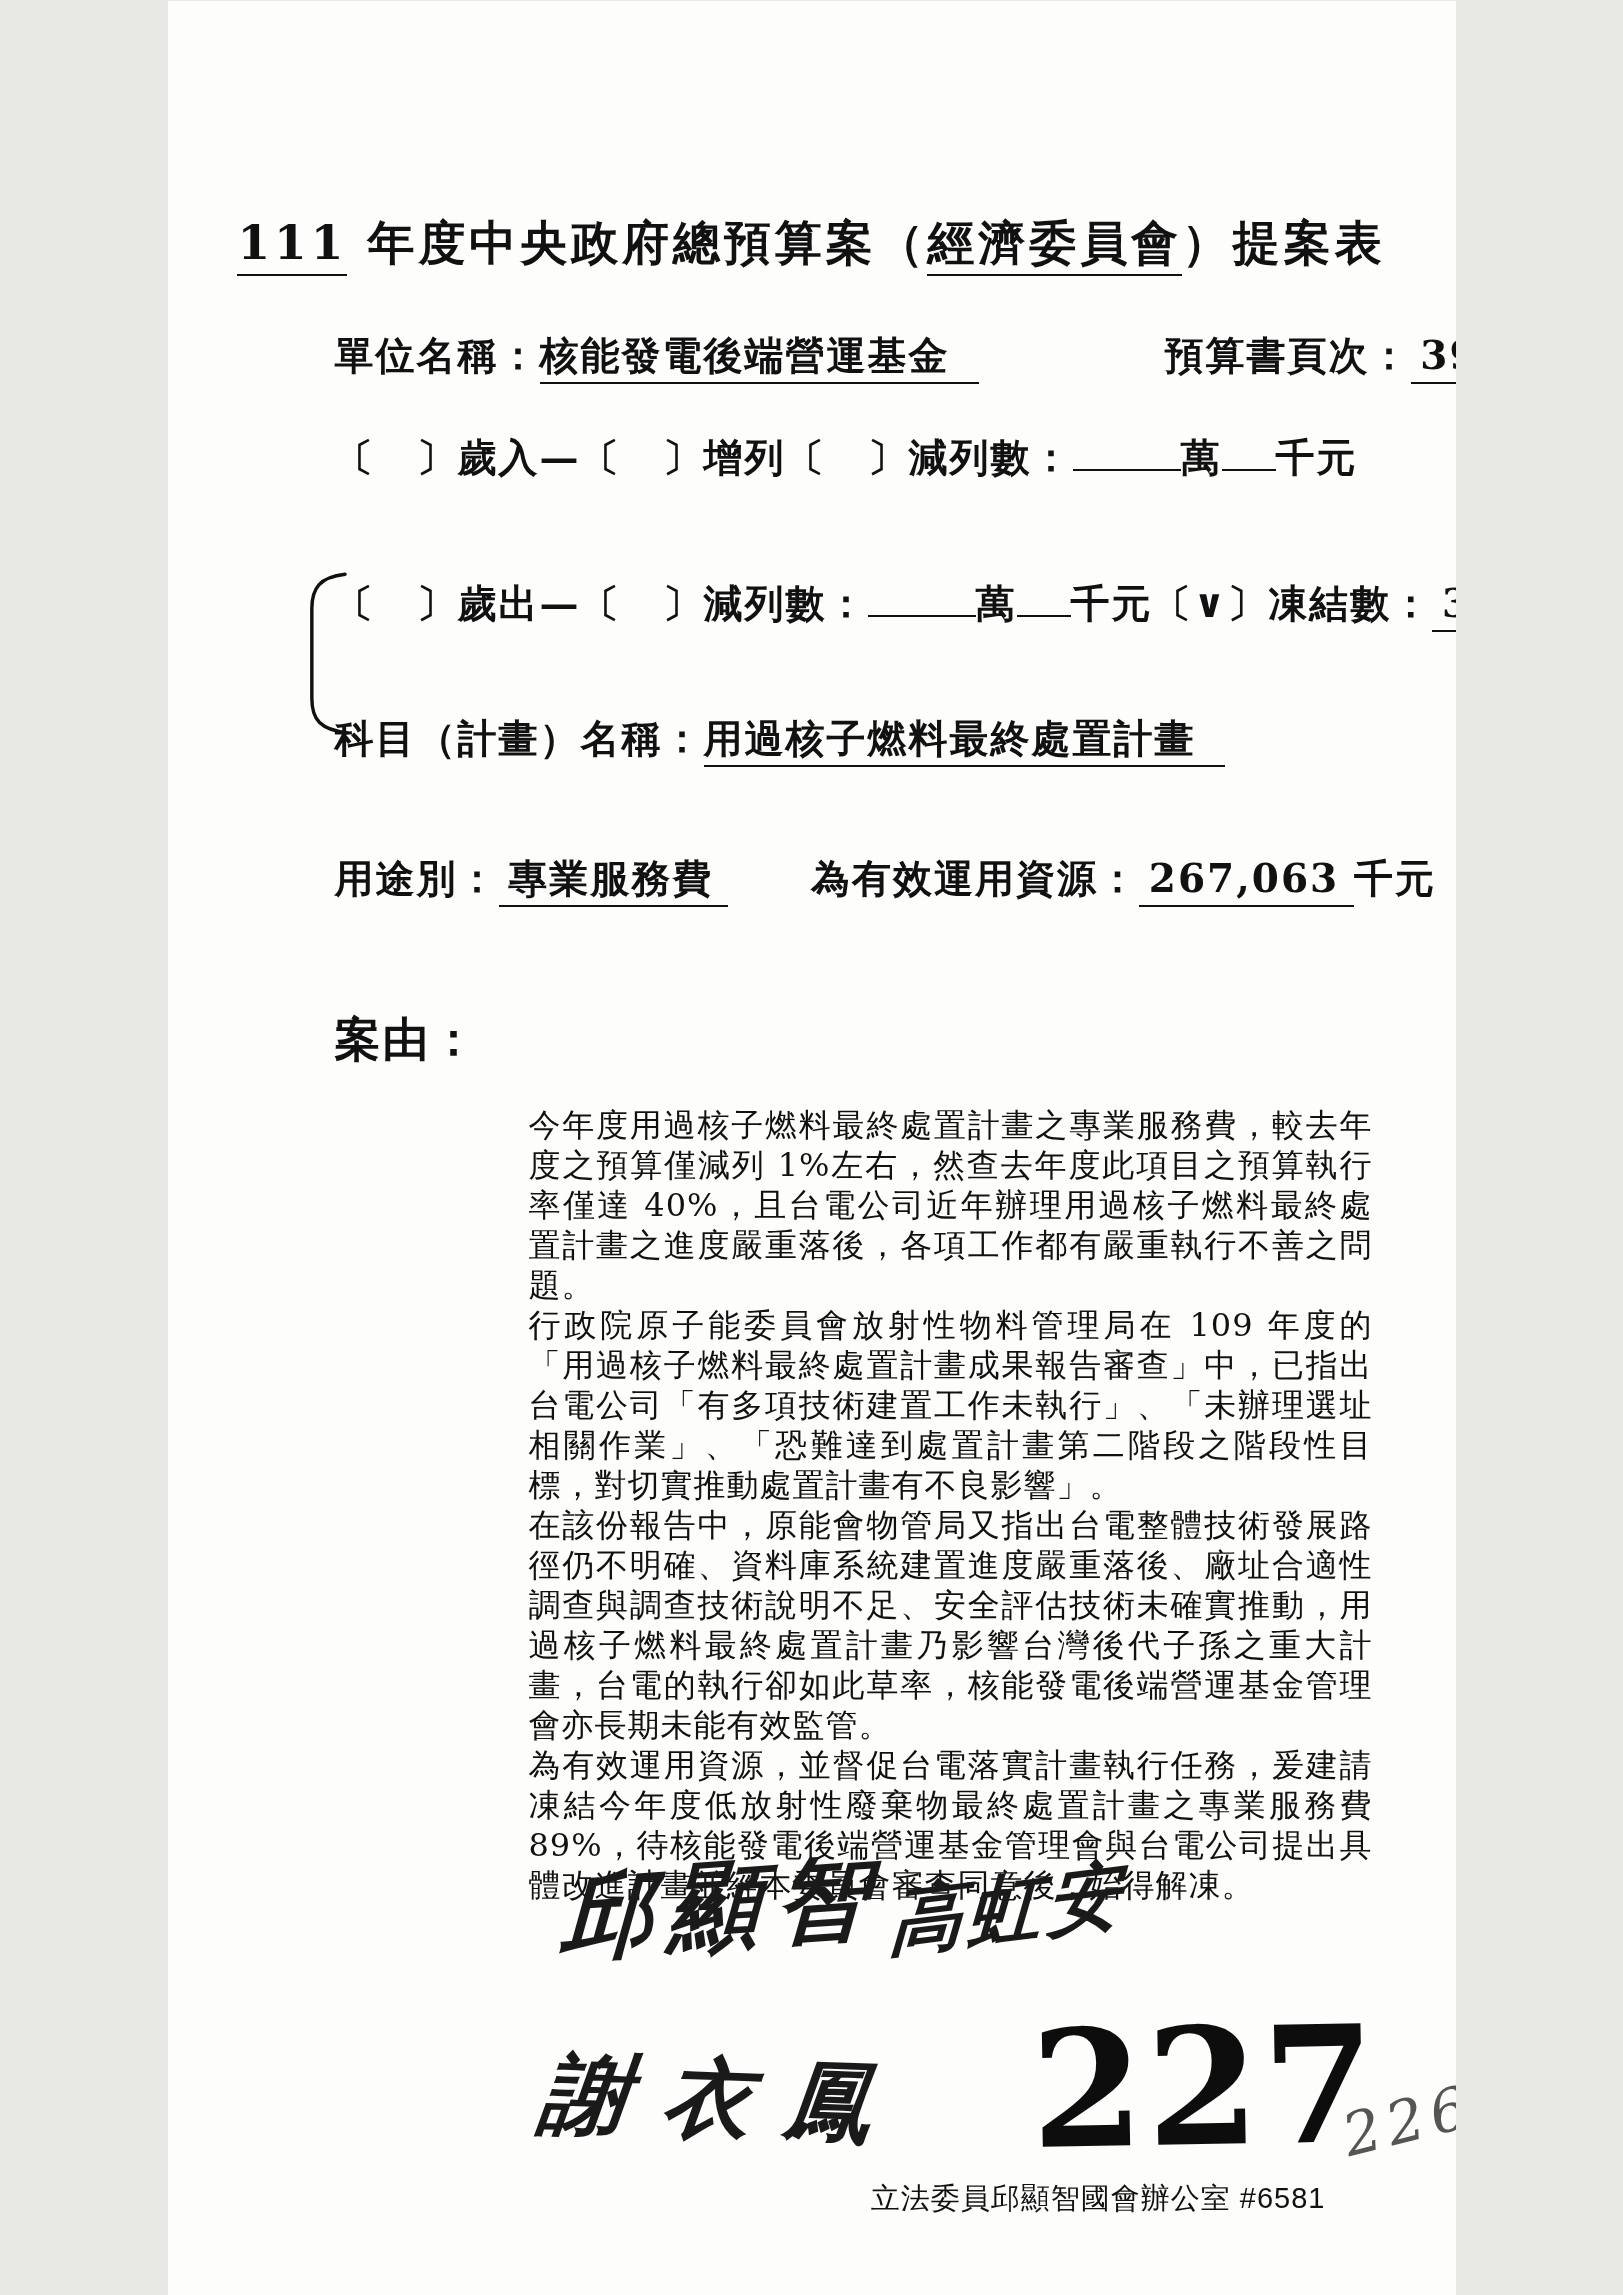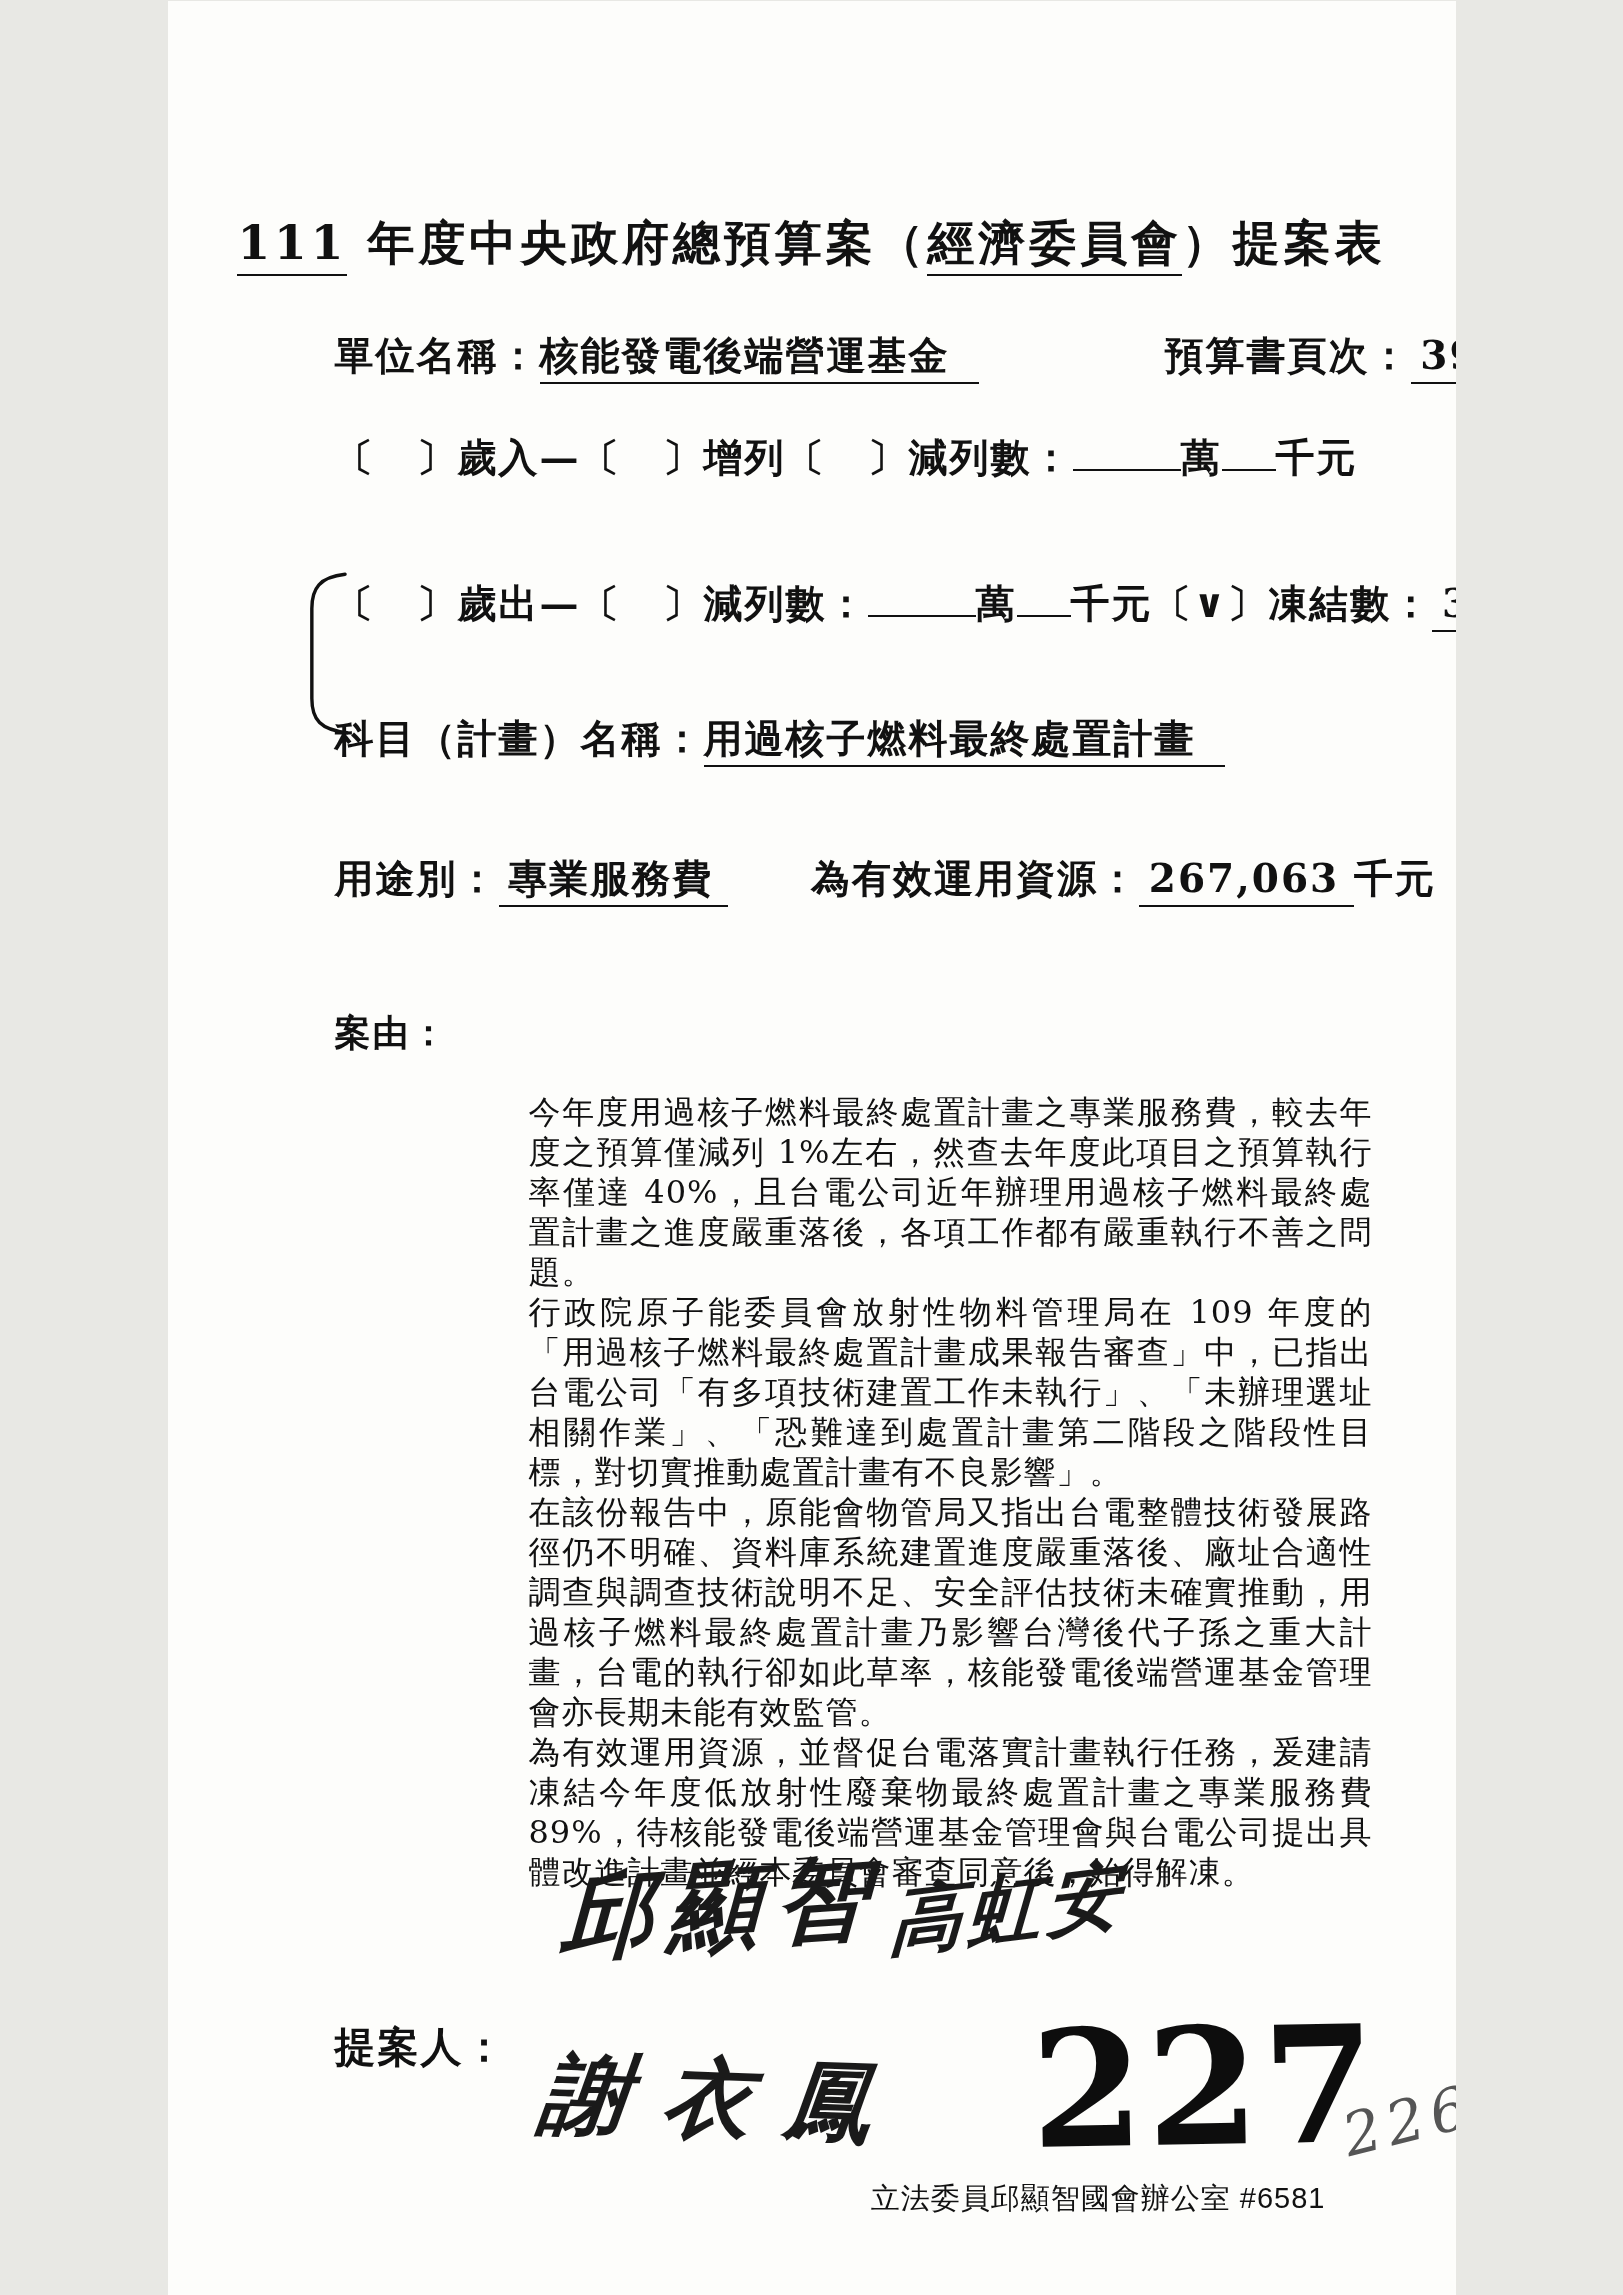--- a/index.html
+++ b/index.html
@@ -35,21 +35,21 @@
     font-weight: 700;
     letter-spacing: 2px;
   }
   .row { white-space: nowrap; }
   .row-unit    { margin-top: 54px; }
   .row-income  { margin-top: 47px; }
   .row-expense { margin-top: 91px; }
   .row-freeze-amount { margin-top: 9.8px; padding-left: 922px; }
   .row-subject { margin-top: 81px; }
   .row-usage   { margin-top: 86px; }
-  .row-case    { margin-top: 103px; font-size: 36px; }
+  .row-case    { margin-top: 103px; font-size: 46px; }
   .blank {
     display: inline-block;
     border-bottom: 2.9px solid #111;
     height: 1.0em;
     vertical-align: baseline;
   }
   .blank-wide { width: 108px; }
   .blank-narrow { width: 54px; }
   .gap-page { margin-left: 186px; }
   .gap-budget { margin-left: 83px; }
@@ -161,23 +161,20 @@
     <path d="M 82 8 C 30 14, 14 36, 14 78 L 14 262 C 14 306, 32 326, 86 332" fill="none" stroke="#111" stroke-width="7" stroke-linecap="round"></path>
   </svg>
 
   <div class="body-text">
     <p>今年度用過核子燃料最終處置計畫之專業服務費，較去年度之預算僅減列 1%左右，然查去年度此項目之預算執行率僅達 40%，且台電公司近年辦理用過核子燃料最終處置計畫之進度嚴重落後，各項工作都有嚴重執行不善之問題。</p>
     <p>行政院原子能委員會放射性物料管理局在 109 年度的「用過核子燃料最終處置計畫成果報告審查」中，已指出台電公司「有多項技術建置工作未執行」、「未辦理選址相關作業」、「恐難達到處置計畫第二階段之階段性目標，對切實推動處置計畫有不良影響」。</p>
     <p>在該份報告中，原能會物管局又指出台電整體技術發展路徑仍不明確、資料庫系統建置進度嚴重落後、廠址合適性調查與調查技術說明不足、安全評估技術未確實推動，用過核子燃料最終處置計畫乃影響台灣後代子孫之重大計畫，台電的執行卻如此草率，核能發電後端營運基金管理會亦長期未能有效監管。</p>
     <p>為有效運用資源，並督促台電落實計畫執行任務，爰建請凍結今年度低放射性廢棄物最終處置計畫之專業服務費 89%，待核能發電後端營運基金管理會與台電公司提出具體改進計畫並經本委員會審查同意後，始得解凍。</p>
   </div>
 
-  <div class="row-proposer">
-    <span>提案人：</span>
-  </div>
 
   <span class="sig sig-1">邱顯智</span>
   <span class="sig sig-2">高虹安</span>
   <span class="sig sig-3">謝衣鳳</span>
 
   <span class="hand-page">227</span>
   <span class="corner-num">226</span>
 
   <div class="footer">立法委員邱顯智國會辦公室 #6581</div>
 

